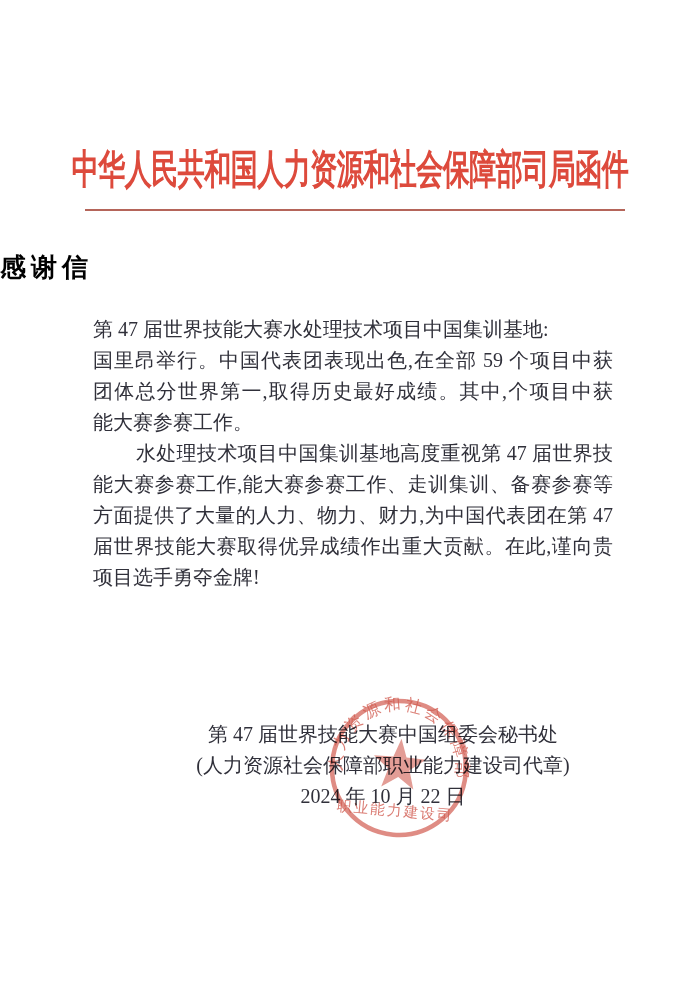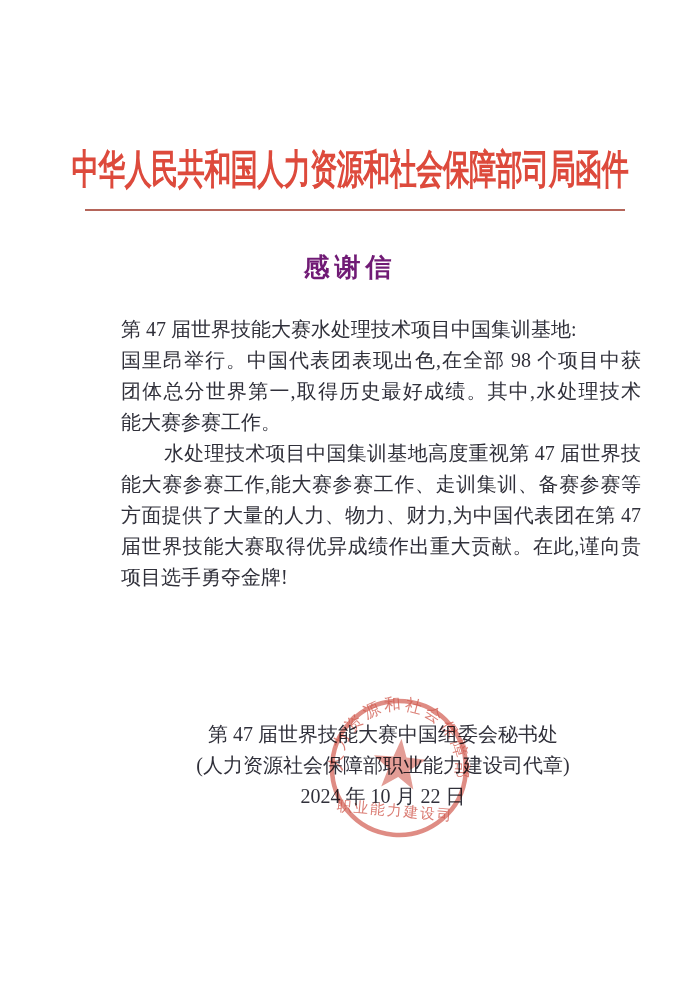--- a/index.html
+++ b/index.html
@@ -33,35 +33,34 @@
     left: 85px;
     width: 540px;
     height: 2px;
     background: #b5655a;
   }
   .letter-title {
     position: absolute;
     top: 250px;
     left: 0;
     width: 100%;
-    text-align: center;
+    text-align: left;
     font-size: 26px;
     font-weight: bold;
-    color: #701a75;
+    color: #000000;
     letter-spacing: 5px;
   }
   .body-text {
     position: absolute;
     top: 314px;
     left: 93px;
     width: 520px;
     font-size: 20px;
     line-height: 31px;
     color: #30303a;
-    margin-left: 28px;
   }
   .line { text-align: justify; }
   .line.fill { text-align-last: justify; }
   .line.indent { text-indent: 2.15em; }
   .signature {
     position: absolute;
     top: 719px;
     left: 63px;
     width: 640px;
     text-align: center;
@@ -86,22 +85,22 @@
 <div class="page">
 
   <div class="letterhead">中华人民共和国人力资源和社会保障部司局函件</div>
 
   <div class="rule"></div>
 
   <div class="letter-title">感谢信</div>
 
   <div class="body-text">
     <div class="line">第 47 届世界技能大赛水处理技术项目中国集训基地:</div>
-    <div class="line fill">国里昂举行。中国代表团表现出色,在全部 98 个项目中获</div>
-    <div class="line fill">团体总分世界第一,取得历史最好成绩。其中,水处理技术</div>
+    <div class="line fill">国里昂举行。中国代表团表现出色,在全部 59 个项目中获</div>
+    <div class="line fill">团体总分世界第一,取得历史最好成绩。其中,个项目中获</div>
     <div class="line">能大赛参赛工作。</div>
     <div class="line fill indent">水处理技术项目中国集训基地高度重视第 47 届世界技</div>
     <div class="line fill">能大赛参赛工作,能大赛参赛工作、走训集训、备赛参赛等</div>
     <div class="line fill">方面提供了大量的人力、物力、财力,为中国代表团在第 47</div>
     <div class="line fill">届世界技能大赛取得优异成绩作出重大贡献。在此,谨向贵</div>
     <div class="line">项目选手勇夺金牌!</div>
   </div>
 
   <div class="signature">
     <div>第 47 届世界技能大赛中国组委会秘书处</div>

